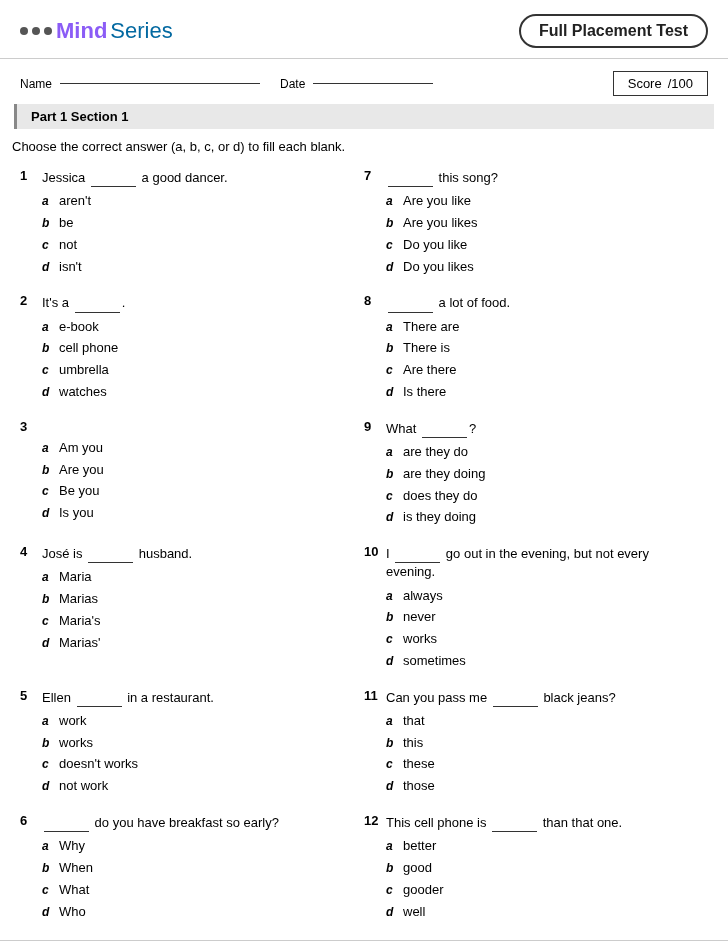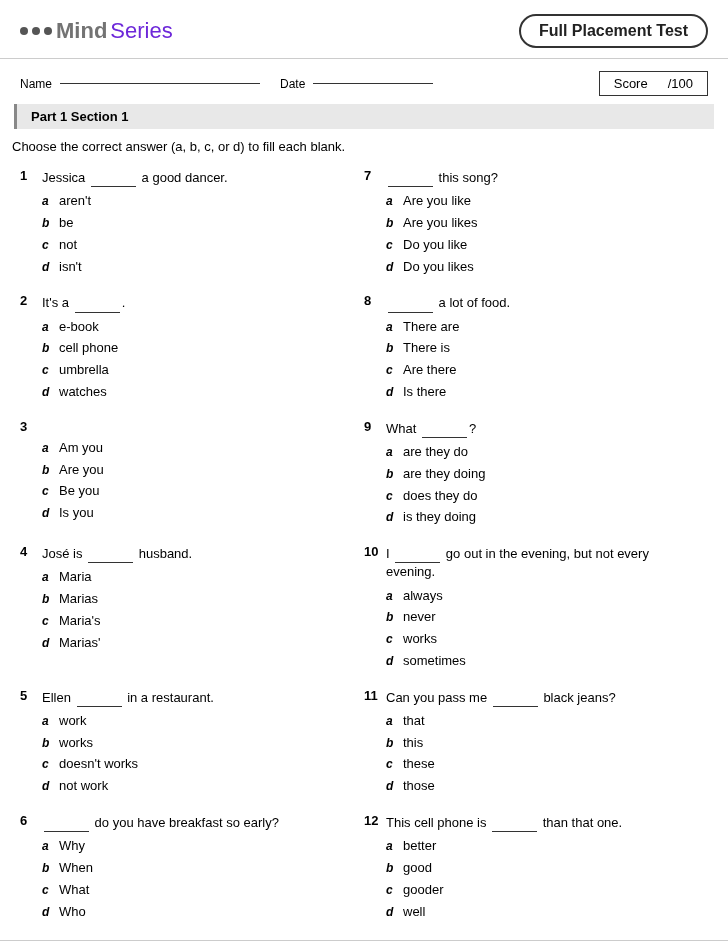--- a/index.html
+++ b/index.html
@@ -32,25 +32,25 @@
       align-items: center;
     }
     .dot {
       width: 8px;
       height: 8px;
       border-radius: 50%;
       background: #555;
     }
     .logo-mind {
       font-weight: bold;
-      color: #737373;
+      color: #8b5cf6;
     }
     .logo-series {
       font-weight: normal;
-      color: #6d28d9;
+      color: #0369a1;
       margin-left: 3px;
     }
     .title-box {
       border: 2px solid #333;
       border-radius: 20px;
       padding: 6px 18px;
       font-size: 16px;
       font-weight: bold;
       color: #222;
     }
@@ -76,21 +76,21 @@
     }
     .name-line { width: 200px; }
     .date-line { width: 120px; }
     .score-box {
       margin-left: auto;
       border: 1px solid #333;
       padding: 4px 14px;
       font-size: 13px;
       display: flex;
       align-items: center;
-      gap: 20px;
+      gap: 6px;
     }
 
     
     .section-header {
       background: #e8e8e8;
       padding: 5px 14px;
       margin: 0 14px;
       font-size: 13px;
       font-weight: bold;
       border-left: 3px solid #888;

